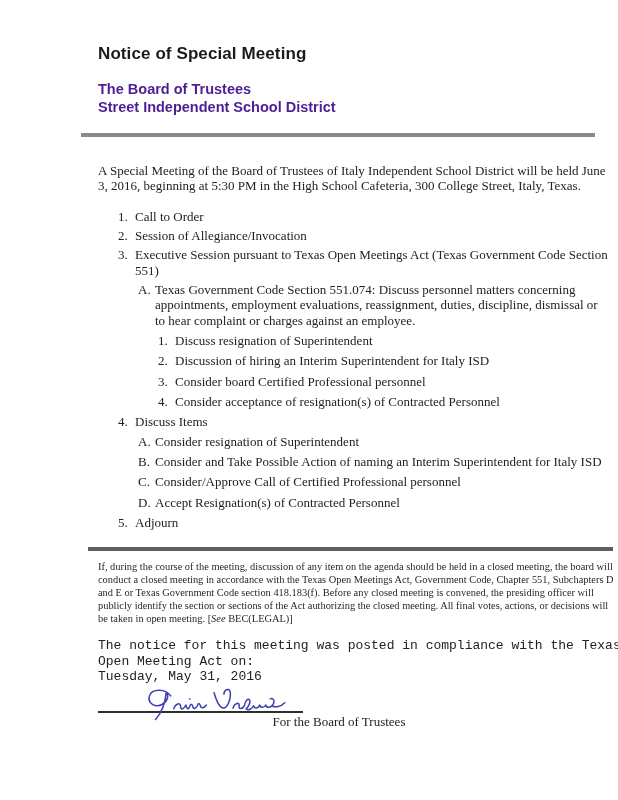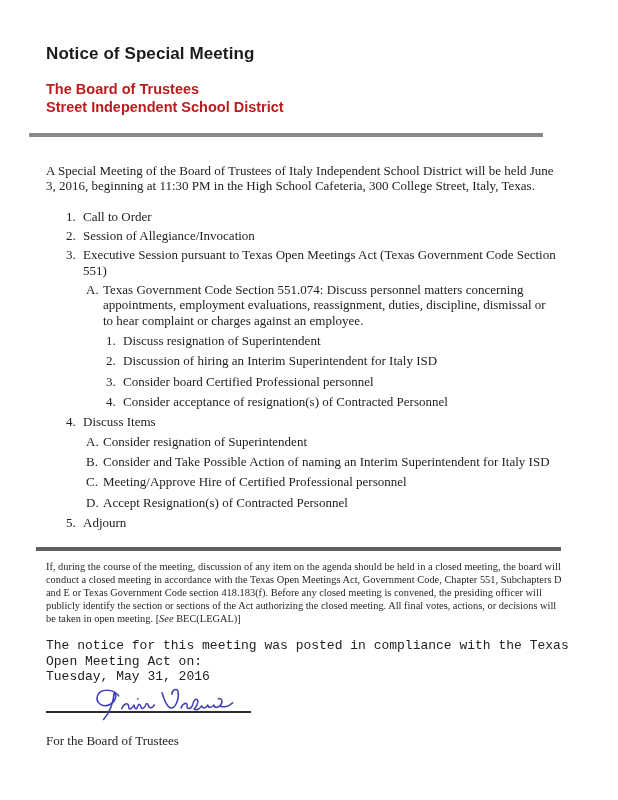--- a/index.html
+++ b/index.html
@@ -1,64 +1,64 @@
 <!DOCTYPE html>
 <html><head>
 <meta charset="utf-8">
 <style>
   html,body{margin:0;padding:0;background:#ffffff;}
   body{width:618px;height:800px;overflow:hidden;}
   .page{
     box-sizing:border-box;width:618px;height:800px;
-    padding:44px 38px 0 46px;
+    padding:44px 38px 0 98px;
     font-family:"Liberation Serif",serif;font-size:13px;line-height:1.18;color:#222;
   }
   .title{
     font-family:"Liberation Sans",sans-serif;font-weight:bold;
     font-size:17px;margin:0 0 17px 0;color:#1b1b1b;letter-spacing:.1px;
   }
   .org{
     font-family:"Liberation Sans",sans-serif;font-weight:bold;
-    font-size:14.5px;line-height:1.24;margin:0 0 16px 0;color:#b91c1c;
+    font-size:14.5px;line-height:1.24;margin:0 0 16px 0;color:#4c1d95;
   }
   .rule{height:4px;border:0;padding:0;}
   .rule1{width:514px;margin:0 0 26px -17px;background:#8a8a8a;}
   .rule2{width:525px;margin:17px 0 9px -10px;background:#5f5f5f;}
   .para{width:508px;margin:0 0 15px 0;}
   .agenda{margin:2px 0 0 20px;}
   .item{display:flex;margin-bottom:4px;width:492px;}
   .item .num{flex:0 0 17px;}
   .item .txt{flex:1 1 auto;}
   .l2{margin-left:20px;width:472px;margin-bottom:5px;}
   .l3{margin-left:40px;width:452px;margin-bottom:5px;}
   .fineprint{width:520px;font-size:10.4px;line-height:1.25;margin:0 0 13px 0;color:#272727;}
   .fineprint i{}
   .posting{width:545px;margin:0 0 2px 0;}
   .block{display:block;font-family:Liberation Mono, monospace;}
   .sig-block{margin-top:0;}
   .sig-svg{display:block;width:170px;height:38px;margin:0 0 -13px 28px;}
   .sig-svg path{fill:none;stroke:#4040b2;stroke-width:2;stroke-linecap:round;stroke-linejoin:round;}
   .sig-line{width:205px;border-bottom:2px solid #2e2e2e;}
-  .sig-caption{margin-top:20px;font-size:13px;}
+  .sig-caption{margin-top:1px;font-size:13px;text-align:center;}
 </style>
 </head>
 <body>
 
 <div class="page">
 
   <h1 class="title">Notice of Special Meeting</h1>
 
   <div class="org">
     <div>The Board of Trustees</div>
     <div>Street Independent School District</div>
   </div>
 
   <div class="rule rule1"></div>
 
-  <p class="para">A Special Meeting of the Board of Trustees of Italy Independent School District will be held June 3, 2016, beginning at 11:30 PM in the High School Cafeteria, 300 College Street, Italy, Texas.</p>
+  <p class="para">A Special Meeting of the Board of Trustees of Italy Independent School District will be held June 3, 2016, beginning at 5:30 PM in the High School Cafeteria, 300 College Street, Italy, Texas.</p>
 
   <div class="agenda">
 
     <div class="item l1">
       <span class="num">1.</span>
       <span class="txt">Call to Order</span>
     </div>
 
     <div class="item l1">
       <span class="num">2.</span>
@@ -105,21 +105,21 @@
       <span class="txt">Consider resignation of Superintendent</span>
     </div>
 
     <div class="item l2">
       <span class="num">B.</span>
       <span class="txt">Consider and Take Possible Action of naming an Interim Superintendent for Italy ISD</span>
     </div>
 
     <div class="item l2">
       <span class="num">C.</span>
-      <span class="txt">Meeting/Approve Hire of Certified Professional personnel</span>
+      <span class="txt">Consider/Approve Call of Certified Professional personnel</span>
     </div>
 
     <div class="item l2">
       <span class="num">D.</span>
       <span class="txt">Accept Resignation(s) of Contracted Personnel</span>
     </div>
 
     <div class="item l1">
       <span class="num">5.</span>
       <span class="txt">Adjourn</span>

